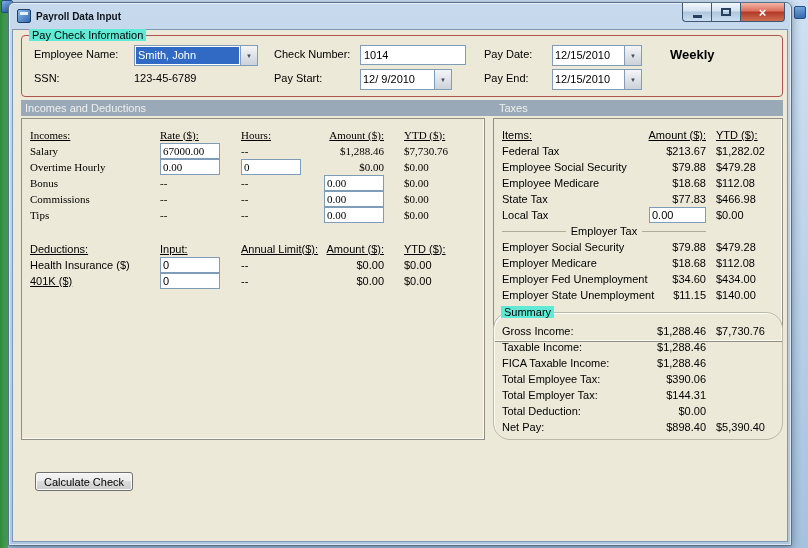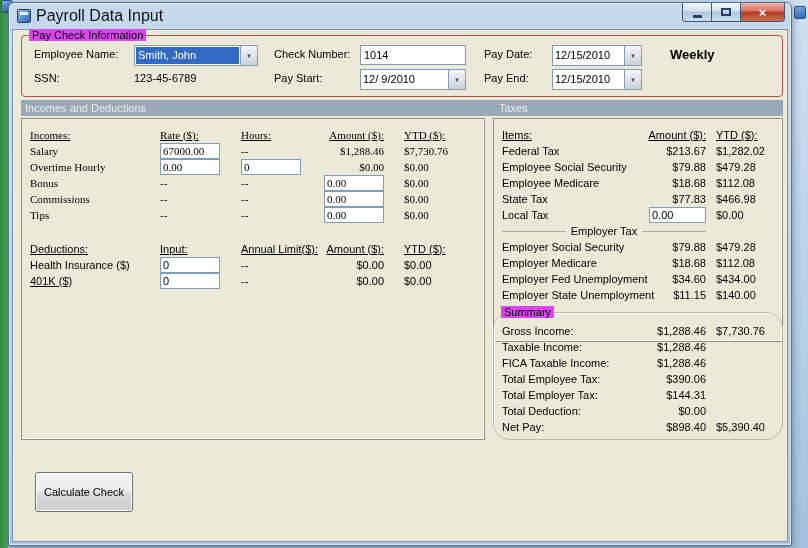--- a/index.html
+++ b/index.html
@@ -19,21 +19,21 @@
   .window { position:absolute; left:8px; top:2px; width:784px; height:544px;
     background:linear-gradient(180deg,#C7D9EC,#AFC7DF);
     border:1px solid #57708C; border-radius:6px 6px 1px 1px;
     box-shadow:0 2px 10px rgba(20,40,70,.45), inset 0 0 0 1px rgba(255,255,255,.55); }
   .titlebar { position:relative; height:26px; display:flex; align-items:center;
     padding-left:8px; border-radius:5px 5px 0 0; }
   .app-icon { position:relative; width:14px; height:14px; margin-right:5px; border-radius:2px;
     background:linear-gradient(135deg,#8CBCEC,#2F66B0); border:1px solid #1C3E66; }
   .app-icon:before { content:""; position:absolute; left:2px; top:2px; right:2px; height:3px;
     background:rgba(255,255,255,.85); }
-  .title-text { font-size:16px; color:#10151B; }
+  .title-text { font-size:10px; color:#10151B;font-weight:bold; }
 
   .wbtns { position:absolute; top:0; right:6px; display:flex; }
   .wb { height:19px; border:1px solid #3F5872; border-top:none; display:flex;
     align-items:center; justify-content:center; cursor:default; }
   .wb.min, .wb.max { width:29px;
     background:linear-gradient(180deg,#F3F8FD 0%,#D3E1F0 45%,#AFC5DC 50%,#CBDEF1 100%); }
   .wb.min { border-radius:0 0 0 4px; border-right:none; }
   .wb.max { border-right:none; }
   .wb.close { width:45px; border-radius:0 0 4px 0;
     background:linear-gradient(180deg,#F2B5A8 0%,#DC6F5A 45%,#B13A28 50%,#CE6D4F 100%);
@@ -41,21 +41,21 @@
   .g-min { width:9px; height:3px; background:#25415E; margin-top:8px; }
   .g-max { width:10px; height:8px; border:2px solid #25415E; background:transparent; }
 
   .client { position:absolute; left:3px; right:3px; top:26px; bottom:3px;
     background:#ECE9D8; border:1px solid #7F97B0; }
 
   
   .groupbox { position:absolute; border:1px solid #B0544D; border-radius:4px; }
   .groupbox.etched { border:1px solid #BBB8A6; border-radius:3px;
     box-shadow:inset 1px 1px 0 #FFFFFF; }
-  .gb-title { position:absolute; top:-7px; left:7px; background:#d946ef; padding:0 3px;
+  .gb-title { position:absolute; top:-7px; left:7px; background:#5eead4; padding:0 3px;
     white-space:nowrap; }
 
   .lbl { position:absolute; white-space:nowrap; }
   .bold { font-weight:bold; }
   .u { text-decoration:underline; }
 
   
   .tbox { position:absolute; height:20px; background:#fff; border:1px solid #7F9DB9;
     padding:1px 3px; font:inherit; font-size:11px; }
   .combo { position:absolute; height:21px; background:#fff; border:1px solid #7F9DB9;
@@ -88,21 +88,21 @@
     font:inherit; font-size:11px; padding:0 2px; display:block; }
   .gin.right { margin-left:auto; }
   .gin.w56 { width:57px; }
 
   .sep { position:absolute; left:8px; top:106px; width:204px; height:13px; text-align:center; }
   .sep:before { content:""; position:absolute; left:0; right:0; top:6px;
     border-top:1px solid #AFACA0; }
   .sep span { position:relative; background:#ECE9D8; padding:0 5px; }
 
   
-  .btn7 { position:absolute; height:40px; border:1px solid #707070; border-radius:3px;
+  .btn7 { position:absolute; height:19px; border:1px solid #707070; border-radius:3px;
     background:linear-gradient(180deg,#F4F4F4 0%,#EBEBEB 49%,#DCDCDC 50%,#CCCCCC 100%);
     font:inherit; font-size:11px; color:#000; box-shadow:inset 0 0 0 1px #FBFBFB; }
   .btn7.default { border:1px solid #25435F;
     box-shadow:inset 0 0 0 1px #8DB7DC, inset 0 0 0 2px #D9EAF7; }
 </style>
 </head>
 <body>
 
 <div class="desktop">
   <div class="green-strip"></div>
@@ -136,21 +136,21 @@
           <span class="btn">▼</span>
         </div>
 
         <span class="lbl" style="left:12px; top:36px;">SSN:</span>
         <span class="lbl" style="left:112px; top:36px;">123-45-6789</span>
 
         <span class="lbl" style="left:252px; top:12px;">Check Number:</span>
         <input class="tbox" style="left: 338px; top: 9px; width: 106px;" value="1014">
 
         <span class="lbl" style="left:252px; top:36px;">Pay Start:</span>
-        <div class="combo" style="left:338px; top:33px; width:106px;">
+        <div class="combo" style="left:338px; top:33px; width:92px;">
           <span class="txt">12/ 9/2010</span>
           <span class="btn">▼</span>
         </div>
 
         <span class="lbl" style="left:462px; top:12px;">Pay Date:</span>
         <div class="combo" style="left:530px; top:9px; width:90px;">
           <span class="txt">12/15/2010</span>
           <span class="btn">▼</span>
         </div>
 

